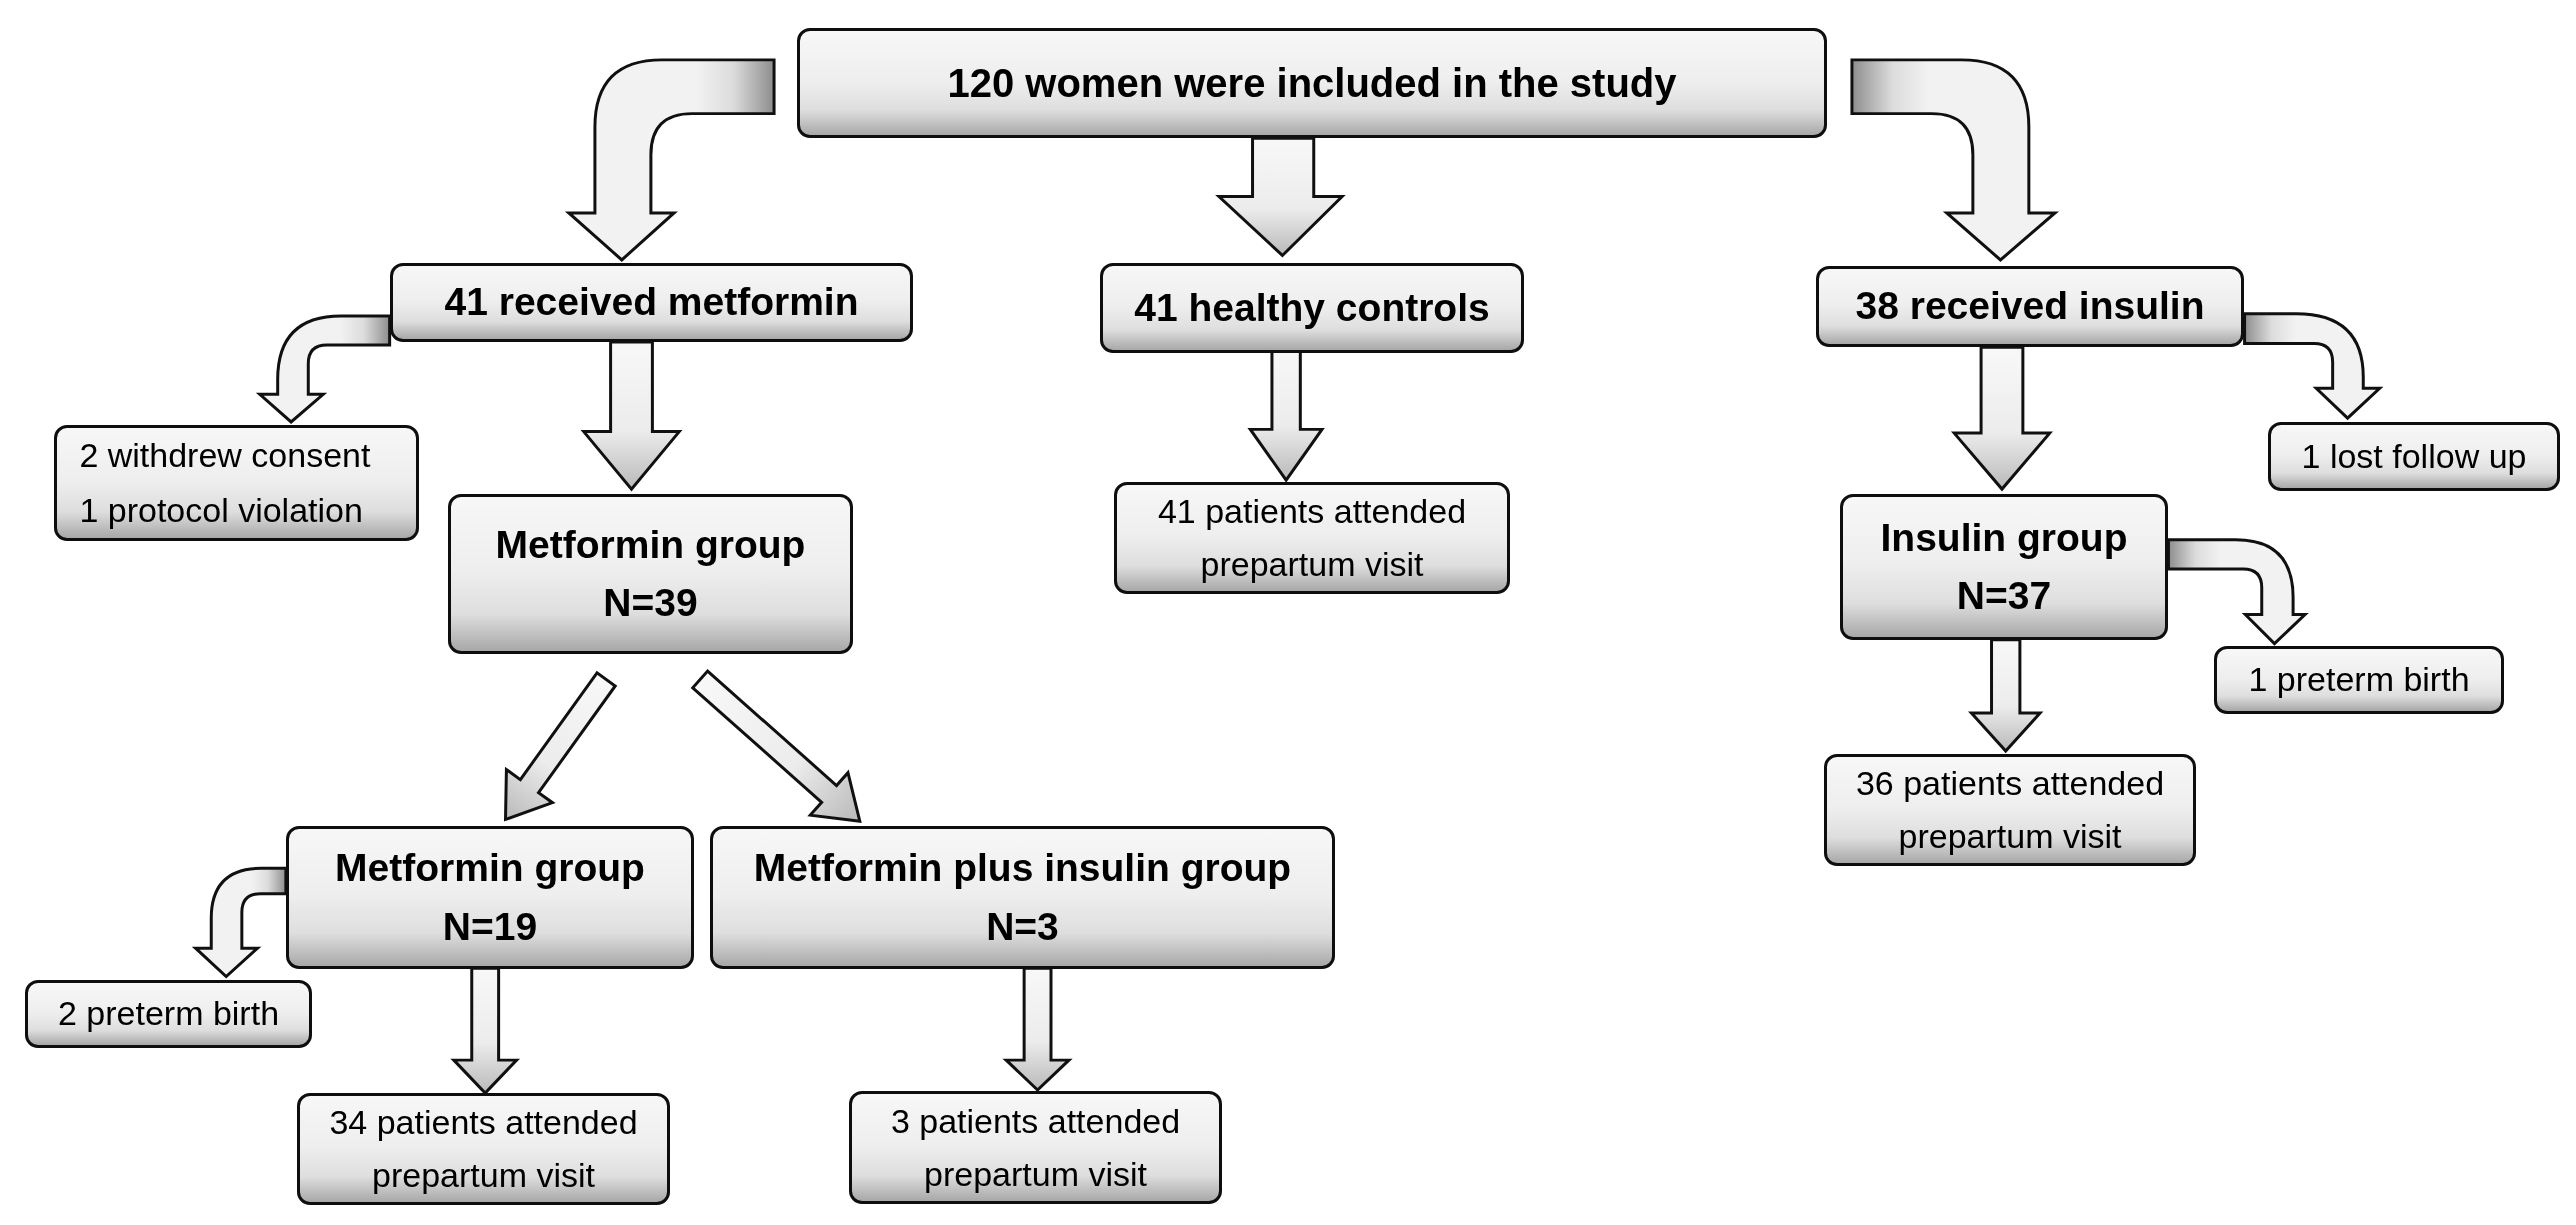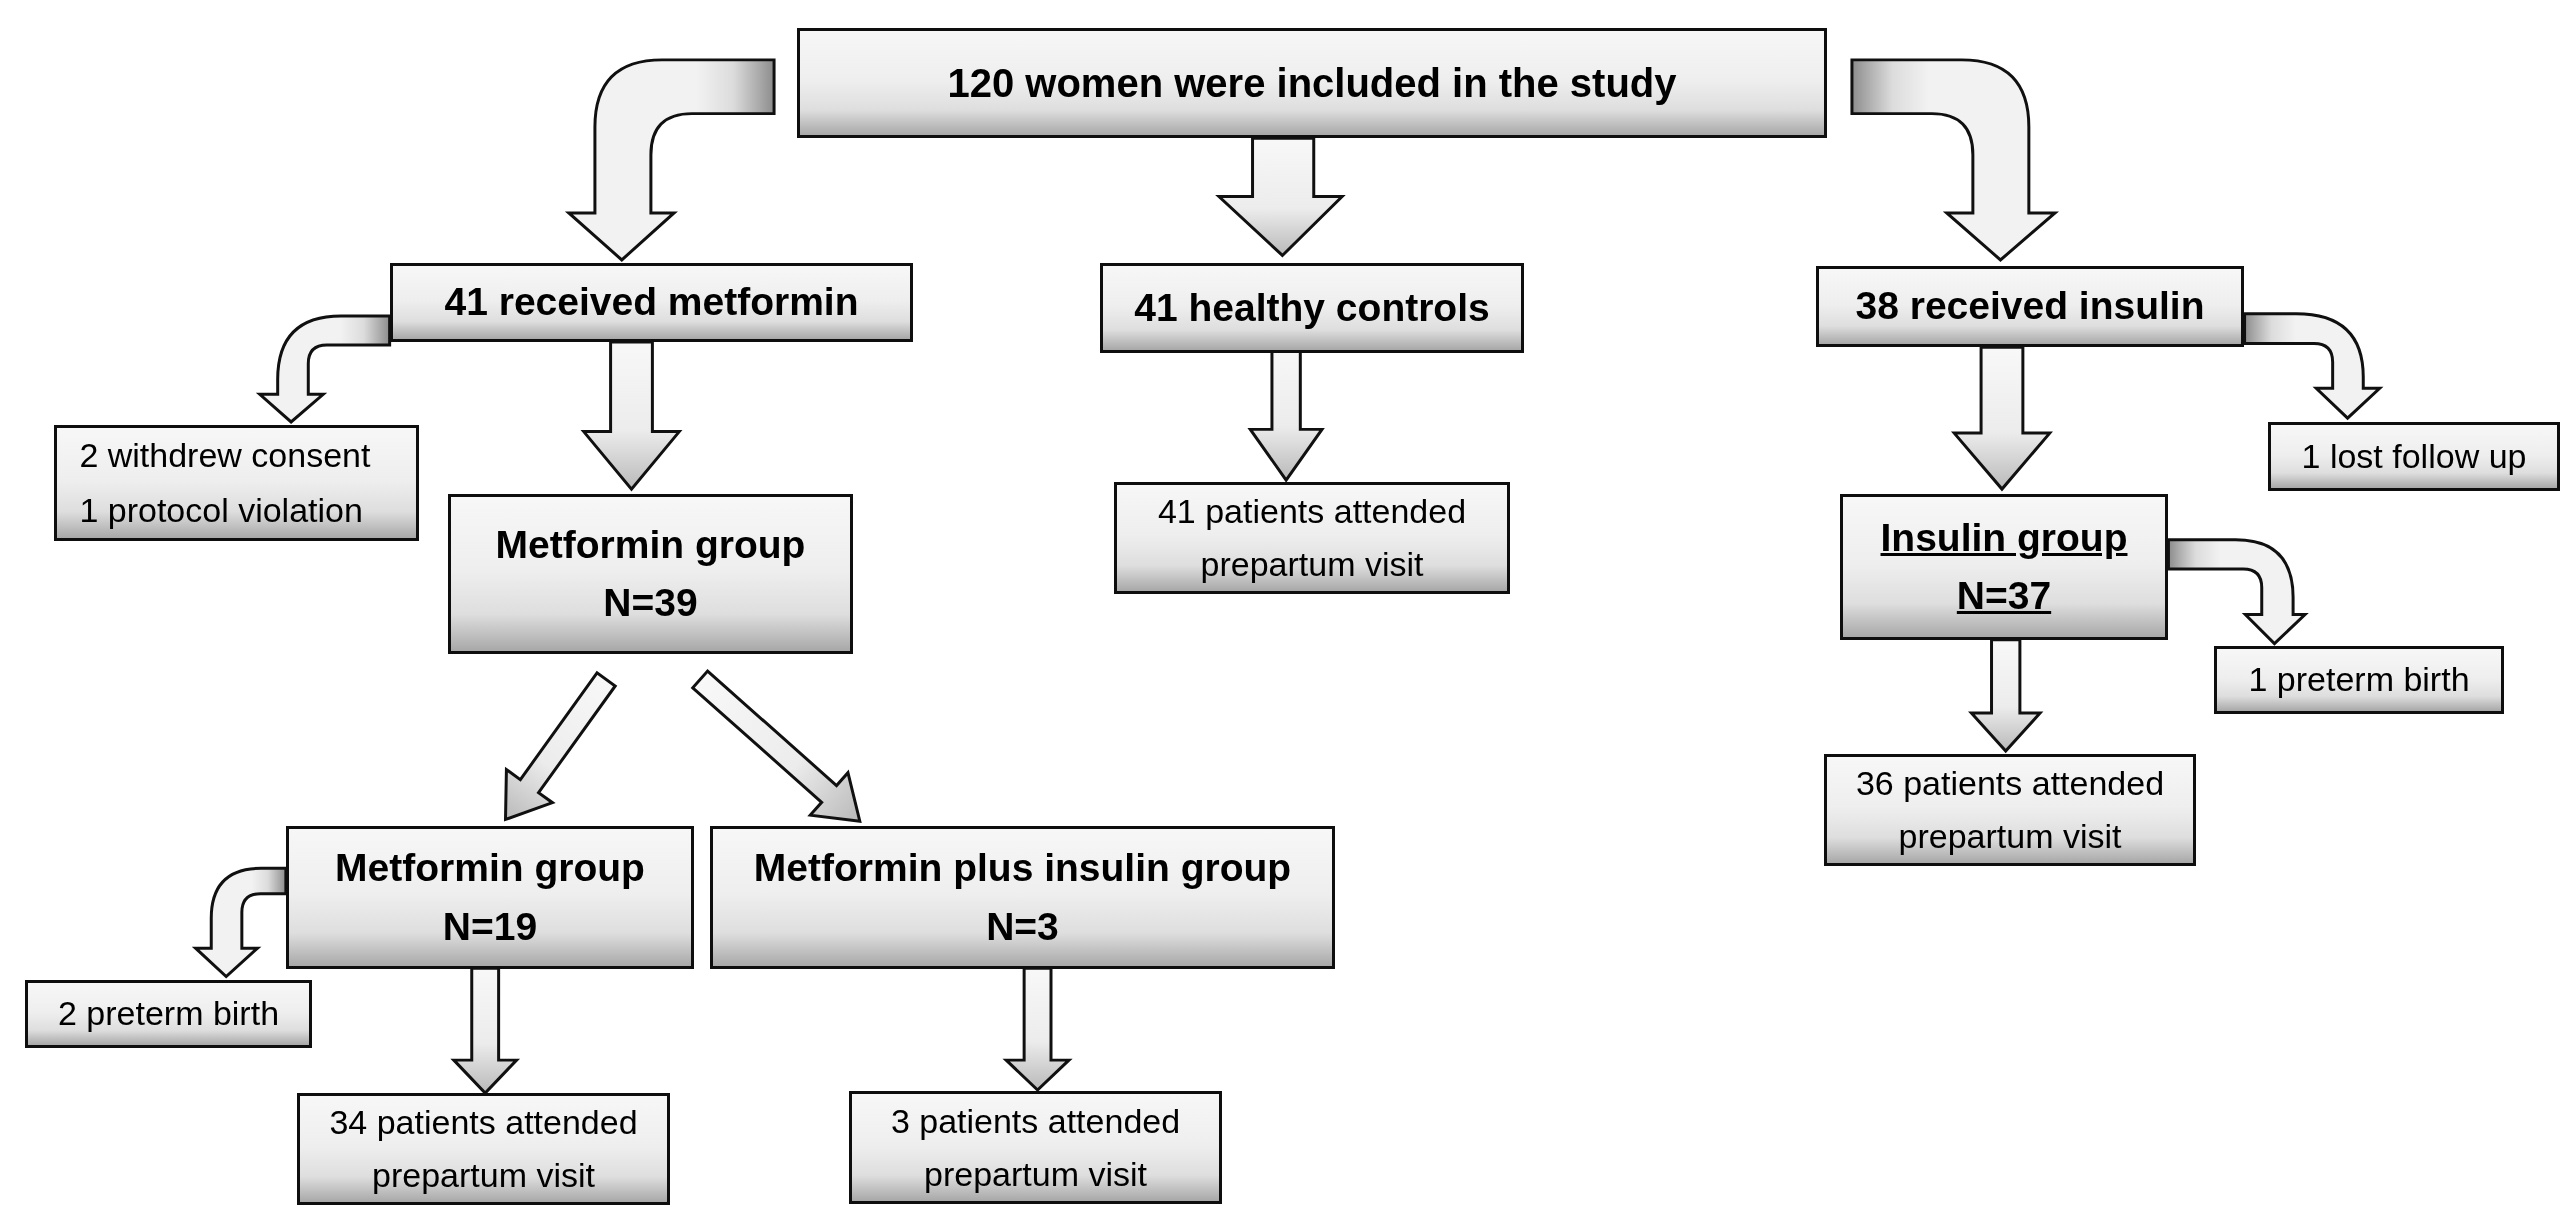--- a/index.html
+++ b/index.html
@@ -1,38 +1,38 @@
 <!DOCTYPE html>
 <html style="font-size:12px"><head>
 <meta charset="utf-8">
 <style>
   html,body{margin:0;padding:0;background:#ffffff;}
   #stage{position:relative;width:2576px;height:1226px;background:#ffffff;overflow:hidden;
          font-family:"Liberation Sans",sans-serif;color:#000;}
   #arrows{position:absolute;left:0;top:0;width:2576px;height:1226px;}
-  .box{position:absolute;box-sizing:border-box;border:3px solid #0e0e0e;border-radius:0;
+  .box{position:absolute;box-sizing:border-box;border:3px solid #0e0e0e;border-radius:13px;
        background:linear-gradient(180deg,#f7f7f7 0%,#eeeeee 48%,#dedede 76%,#a8a8a8 100%);
        display:flex;flex-direction:column;justify-content:center;align-items:center;
        text-align:center;line-height:1.45;}
   .box span{display:block;}
   .fz-top{font-size:40px;font-weight:bold;}
   .fz-head{font-size:39px;font-weight:bold;}
   .fz-reg{font-size:34px;font-weight:normal;}
   .left-align{align-items:flex-start;text-align:right;padding-left:22.4px;line-height:1.62;}
   .thick{border-width:3.7px;}
   
   #b-total{left:797px;top:28px;width:1030px;height:110px;}
   #b-met{left:390px;top:263px;width:523px;height:79px;}
   #b-ctrl{left:1100px;top:263px;width:424px;height:90px;}
   #b-ins{left:1816px;top:266px;width:428px;height:81px;}
   #b-withdraw{left:54px;top:425px;width:365px;height:116px;}
   #b-n39{left:448px;top:494px;width:405px;height:160px;line-height:1.5;}
   #b-attend41{left:1114px;top:482px;width:396px;height:112px;line-height:1.55;}
   #b-lost{left:2268px;top:422px;width:292px;height:69px;}
-  #b-n37{left:1840px;top:494px;width:328px;height:146px;line-height:1.5;text-decoration:underline;}
+  #b-n37{left:1840px;top:494px;width:328px;height:146px;line-height:1.5;}
   #b-preterm1{left:2198px;top:646px;width:290px;height:68px;margin-left:16px;}
   #b-attend36{left:1824px;top:754px;width:372px;height:112px;line-height:1.55;}
   #b-n36{left:286px;top:826px;width:408px;height:143px;line-height:1.5;}
   #b-preterm2{left:25px;top:980px;width:287px;height:68px;}
   #b-attend34{left:297px;top:1093px;width:373px;height:112px;line-height:1.55;}
   #b-n3{left:710px;top:826px;width:625px;height:143px;line-height:1.5;}
   #b-attend3{left:849px;top:1091px;width:373px;height:113px;line-height:1.55;}
 </style>
 </head>
 <body>

